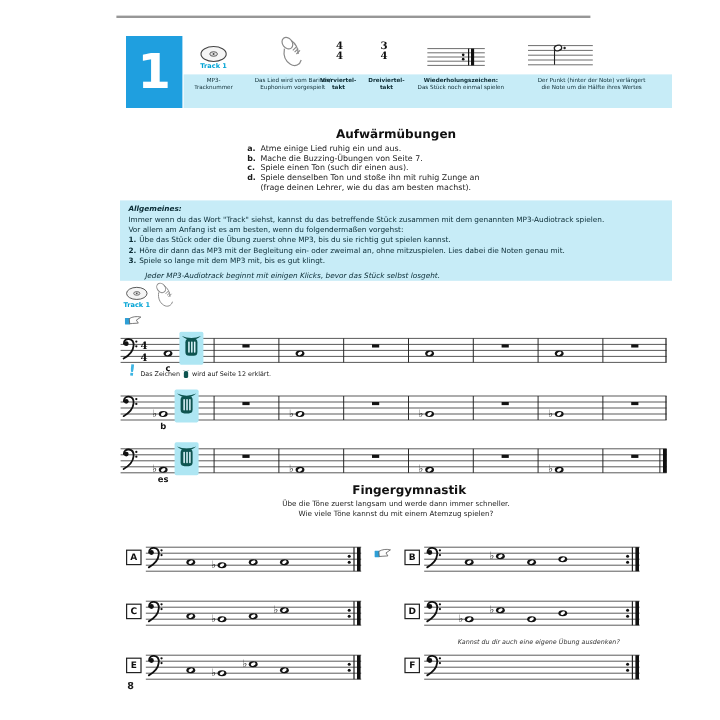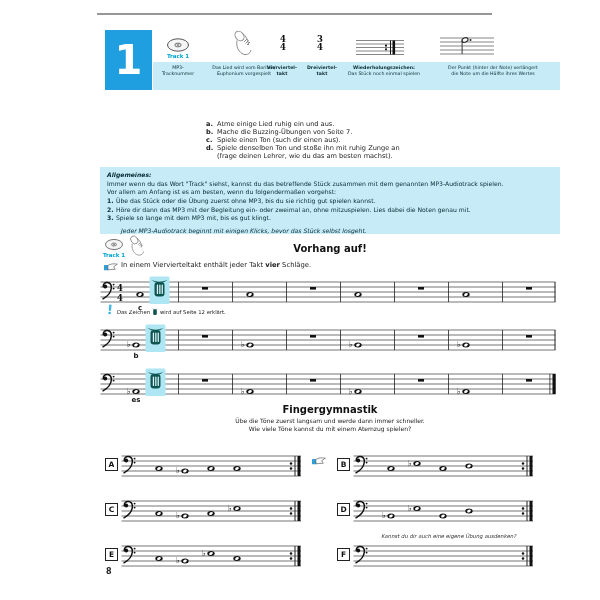--- a/index.html
+++ b/index.html
@@ -120,20 +120,21 @@
   </div>
   <div class="abs cap" style="left:340px;width:88px">
     <div class="capb">Wiederholungszeichen:</div>
     <div>Das Stück noch einmal spielen</div>
   </div>
   <div class="abs cap" style="left:428px;width:130px">
     <div>Der Punkt (hinter der Note) verlängert</div>
     <div>die Note um die Hälfte ihres Wertes</div>
   </div>
 
+  <div class="abs h1" style="left:100px;top:107px;width:460px">Aufwärmübungen</div>
   <div class="abs warmlist">
     <div class="warmrow">
       <span class="warmletter">a.</span>
       <span>Atme einige Lied ruhig ein und aus.</span>
     </div>
     <div class="warmrow">
       <span class="warmletter">b.</span>
       <span>Mache die Buzzing-Übungen von Seite 7.</span>
     </div>
     <div class="warmrow">
@@ -176,29 +177,25 @@
   </svg>
   <div class="abs trk" style="left:99px;top:252px;width:30px">Track 1</div>
   <svg class="abs" style="left:129px;top:235px" width="18" height="23" viewBox="0 0 22 28">
     <g stroke="#8a8a8a" fill="none" stroke-width="1">
       <ellipse cx="6.5" cy="6" rx="4" ry="5.2" transform="rotate(-38 6.5 6)"></ellipse>
       <path d="M4,10.5 C3,16 5,21 9,23.5 C13,26 17,24 18,20"></path>
       <path d="M9.5,3.5 C13,6 15.5,10.5 15.5,15"></path>
       <path d="M11,12 L14,9 M12.5,13.5 L15.5,10.5 M14,15 L17,12"></path>
     </g>
   </svg>
-  <div class="abs h1" style="left:100px;top:243px;width:460px">Vorhang auf!</div>
 
   <svg class="abs" style="left:104px;top:259px" width="15" height="13" viewBox="0 0 14 12">
     <rect x="0" y="5.5" width="4.2" height="5" rx="0.5" fill="#2e9fd6"></rect>
     <path d="M3.5,6 C6,4.5 9,4 12.5,4.8 L9,7.2 L10.5,9.5 L6,9.8 L3.8,10 Z" fill="#fdfdfd" stroke="#555" stroke-width="0.6"></path>
   </svg>
-  <div class="abs introline" style="left:121px;top:261px">
-    <span>In einem Viervierteltakt enthält jeder Takt </span><b>vier</b><span> Schläge.</span>
-  </div>
 
   <div class="abs mainstaff" style="left:100px;top:276px"><svg viewBox="0 0 457 36" width="457" height="36">
         <line x1="0.5" x2="455.5" y1="6" y2="6" stroke="#3a3a3a" stroke-width="0.7"></line>
         <line x1="0.5" x2="455.5" y1="11" y2="11" stroke="#3a3a3a" stroke-width="0.7"></line>
         <line x1="0.5" x2="455.5" y1="16" y2="16" stroke="#3a3a3a" stroke-width="0.7"></line>
         <line x1="0.5" x2="455.5" y1="21" y2="21" stroke="#3a3a3a" stroke-width="0.7"></line>
         <line x1="0.5" x2="455.5" y1="26" y2="26" stroke="#3a3a3a" stroke-width="0.7"></line>
         <g transform="translate(2,6)">
           <circle cx="3.2" cy="4.4" r="2" fill="#111"></circle>
           <path d="M1.2,4.4 C1.2,1.6 3.2,0.4 5.4,0.6 C8.2,0.9 9.6,3.2 9.3,6.2 C8.9,10.6 5.6,14.2 1,16.8" fill="none" stroke="#111" stroke-width="1.5" stroke-linecap="round"></path>
@@ -335,21 +332,21 @@
         <ellipse cx="258" cy="23.5" rx="3.7" ry="2.5" fill="#131313"></ellipse>
         <ellipse cx="258" cy="23.5" rx="2" ry="1.3" fill="#fff" transform="rotate(-28 258 23.5)"></ellipse>
         <text x="358.8" y="25.7" class="fl">♭</text>
         <ellipse cx="366" cy="23.5" rx="3.7" ry="2.5" fill="#131313"></ellipse>
         <ellipse cx="366" cy="23.5" rx="2" ry="1.3" fill="#fff" transform="rotate(-28 366 23.5)"></ellipse>
         <rect x="449.5" y="6" width="0.8" height="20" fill="#222"></rect>
         <rect x="452.5" y="6" width="3.2" height="20" fill="#111"></rect>
         <text x="36" y="33.5" class="lbl">es</text>
       </svg></div>
 
-  <div class="abs h1" style="left:100px;top:404px;width:460px">Fingergymnastik</div>
+  <div class="abs h1" style="left:111px;top:404px;width:460px">Fingergymnastik</div>
   <div class="abs subtle" style="left:100px;top:417px;width:460px">Übe die Töne zuerst langsam und werde dann immer schneller.</div>
   <div class="abs subtle" style="left:100px;top:425px;width:460px">Wie viele Töne kannst du mit einem Atemzug spielen?</div>
 
   <div class="abs letterbox" style="left:105px;top:458px">A</div>
   <div class="abs exstaff" style="left:121px;top:452px"><svg viewBox="0 0 192 28" width="192" height="28">
         <line x1="0.5" x2="180" y1="4" y2="4" stroke="#3a3a3a" stroke-width="0.7"></line>
         <line x1="0.5" x2="180" y1="9" y2="9" stroke="#3a3a3a" stroke-width="0.7"></line>
         <line x1="0.5" x2="180" y1="14" y2="14" stroke="#3a3a3a" stroke-width="0.7"></line>
         <line x1="0.5" x2="180" y1="19" y2="19" stroke="#3a3a3a" stroke-width="0.7"></line>
         <line x1="0.5" x2="180" y1="24" y2="24" stroke="#3a3a3a" stroke-width="0.7"></line>

